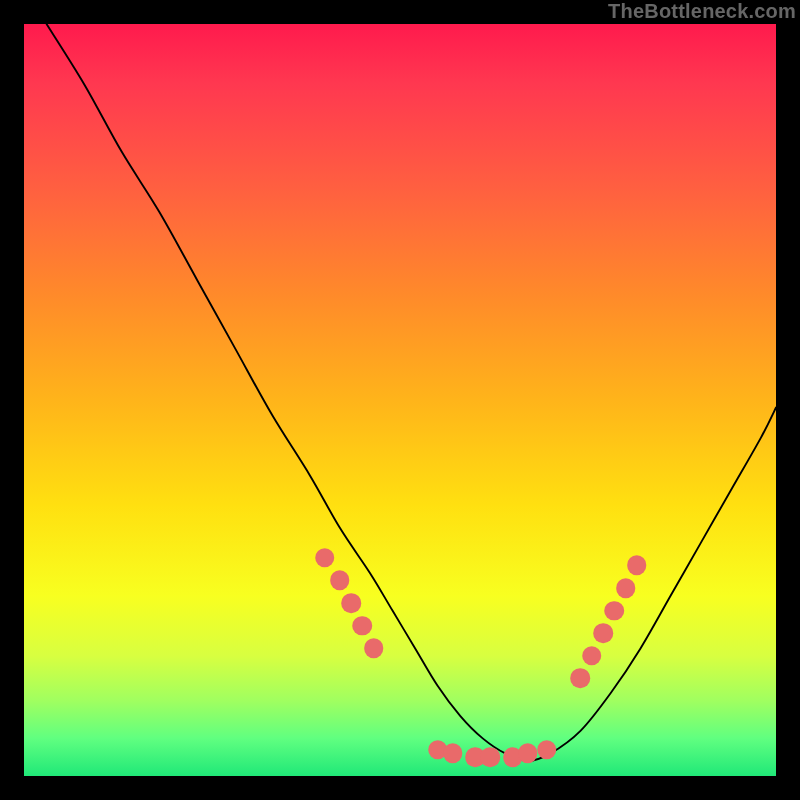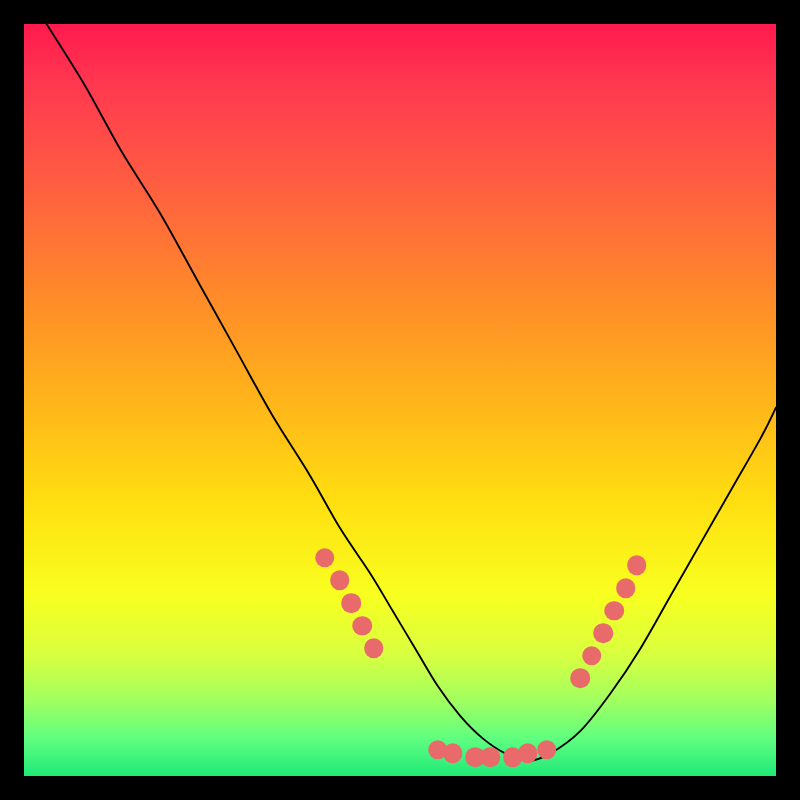--- a/index.html
+++ b/index.html
@@ -59,20 +59,21 @@
     position: absolute;
     border-radius: 50%;
     transform: translate(-50%, -50%);
     z-index: 3;
   }
 </style>
 </head>
 <body>
 
 <div class="chart-container">
+  <div class="watermark">TheBottleneck.com</div>
   <div class="plot-area">
     <svg class="curve" viewBox="0 0 100 100" preserveAspectRatio="none">
       <path id="curve-path" fill="none" stroke="#000" stroke-width="0.25" stroke-linecap="round" stroke-linejoin="round" d="M 3.00 0.00 C 3.83 1.33, 6.33 5.17, 8.00 8.00 C 9.67 10.83, 11.33 14.17, 13.00 17.00 C 14.67 19.83, 16.33 22.17, 18.00 25.00 C 19.67 27.83, 21.33 31.00, 23.00 34.00 C 24.67 37.00, 26.33 40.00, 28.00 43.00 C 29.67 46.00, 31.33 49.17, 33.00 52.00 C 34.67 54.83, 36.50 57.50, 38.00 60.00 C 39.50 62.50, 40.67 64.83, 42.00 67.00 C 43.33 69.17, 44.83 71.17, 46.00 73.00 C 47.17 74.83, 48.00 76.33, 49.00 78.00 C 50.00 79.67, 51.00 81.33, 52.00 83.00 C 53.00 84.67, 54.00 86.50, 55.00 88.00 C 56.00 89.50, 57.00 90.83, 58.00 92.00 C 59.00 93.17, 60.00 94.17, 61.00 95.00 C 62.00 95.83, 63.00 96.50, 64.00 97.00 C 65.00 97.50, 66.00 98.00, 67.00 98.00 C 68.00 98.00, 68.83 97.67, 70.00 97.00 C 71.17 96.33, 72.67 95.33, 74.00 94.00 C 75.33 92.67, 76.67 90.83, 78.00 89.00 C 79.33 87.17, 80.67 85.17, 82.00 83.00 C 83.33 80.83, 84.67 78.33, 86.00 76.00 C 87.33 73.67, 88.67 71.33, 90.00 69.00 C 91.33 66.67, 92.67 64.33, 94.00 62.00 C 95.33 59.67, 97.00 56.83, 98.00 55.00 C 99.00 53.17, 99.67 51.67, 100.00 51.00"></path>
     </svg>
     <div id="markers-layer">
         <div class="marker" style="left: 40%; top: 71%; width: 2.6%; height: 2.6%; background: rgb(233, 106, 106);"></div>
         <div class="marker" style="left: 42%; top: 74%; width: 2.6%; height: 2.6%; background: rgb(233, 106, 106);"></div>
         <div class="marker" style="left: 43.5%; top: 77%; width: 2.6%; height: 2.6%; background: rgb(233, 106, 106);"></div>
         <div class="marker" style="left: 45%; top: 80%; width: 2.6%; height: 2.6%; background: rgb(233, 106, 106);"></div>
         <div class="marker" style="left: 46.5%; top: 83%; width: 2.6%; height: 2.6%; background: rgb(233, 106, 106);"></div>

